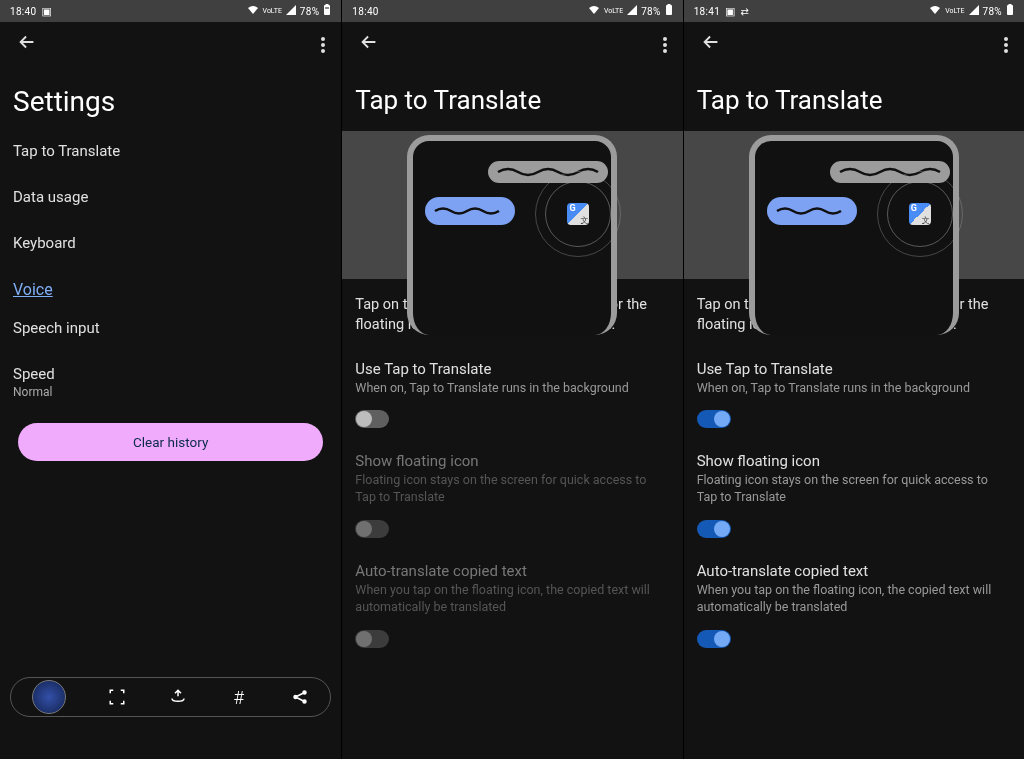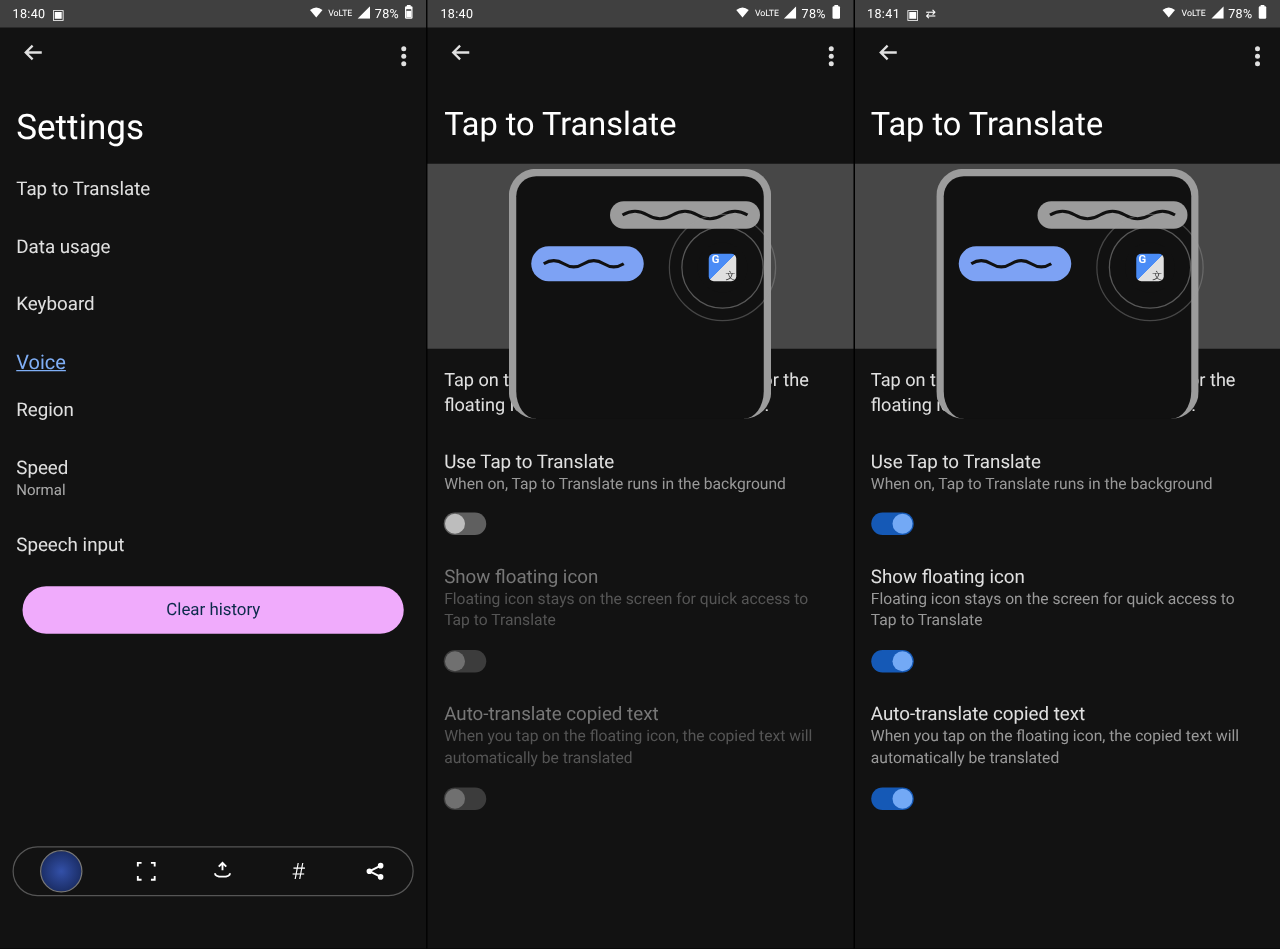--- a/index.html
+++ b/index.html
@@ -192,26 +192,25 @@
         <span></span>
       </span>
   </div>
   <div class="page-title">Settings</div>
 
   <div class="list-item">Tap to Translate</div>
   <div class="list-item">Data usage</div>
   <div class="list-item">Keyboard</div>
 
   <div class="section-header">Voice</div>
-  <div class="list-item">Region</div>
+  <div class="list-item">Speech input</div>
   <div class="list-item">
     <div>Speed</div>
     <div class="list-item-sub">Normal</div>
   </div>
-  <div class="list-item">Speech input</div>
   <div class="clear-btn">Clear history</div>
 
   <div class="bottom-toolbar">
     <div class="tool-thumb"></div>
     <div class="tool-icon">
       <svg width="18" height="18" viewBox="0 0 24 24" fill="none" stroke="#fff" stroke-width="2">
           <path d="M3 7 L3 3 L7 3 M17 3 L21 3 L21 7 M21 17 L21 21 L17 21 M7 21 L3 21 L3 17"></path>
         </svg>
     </div>
     <div class="tool-icon">

